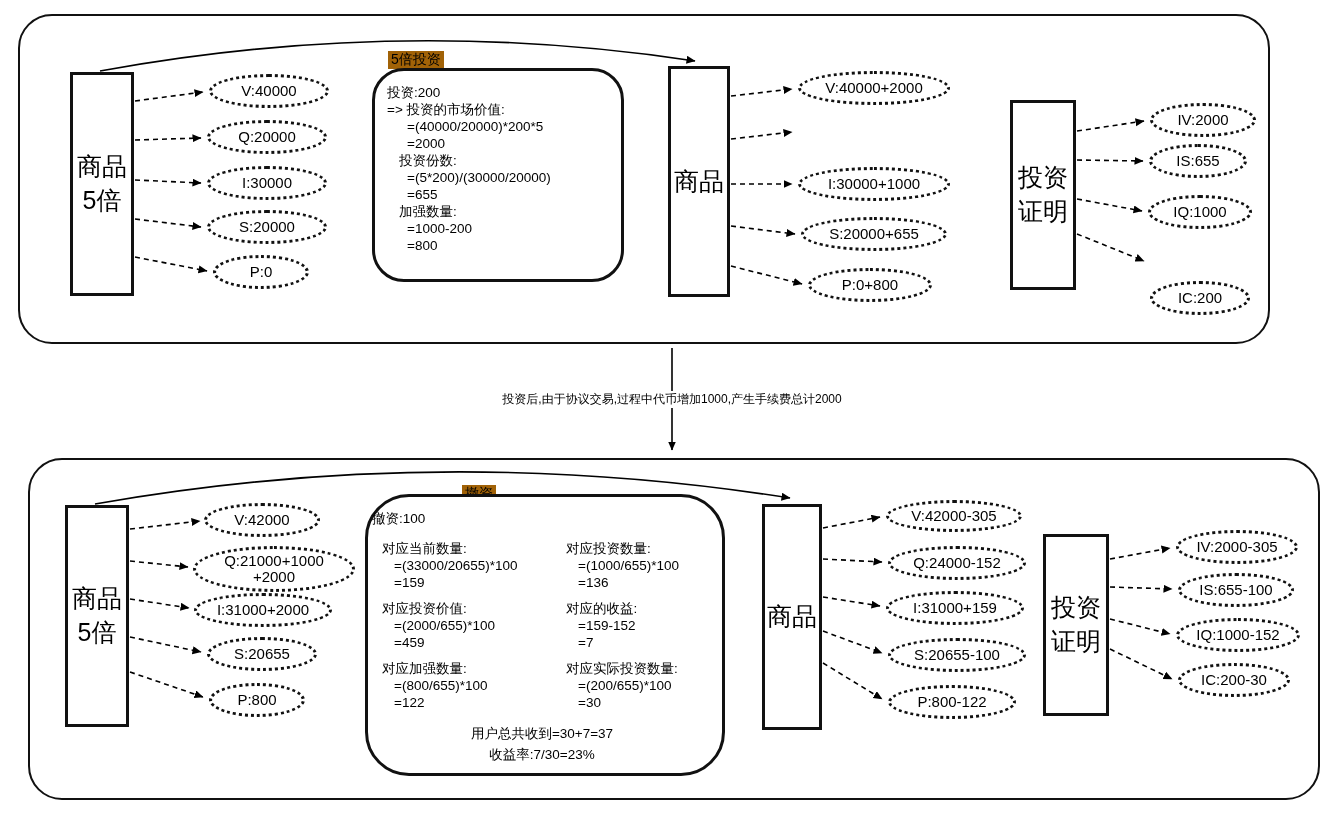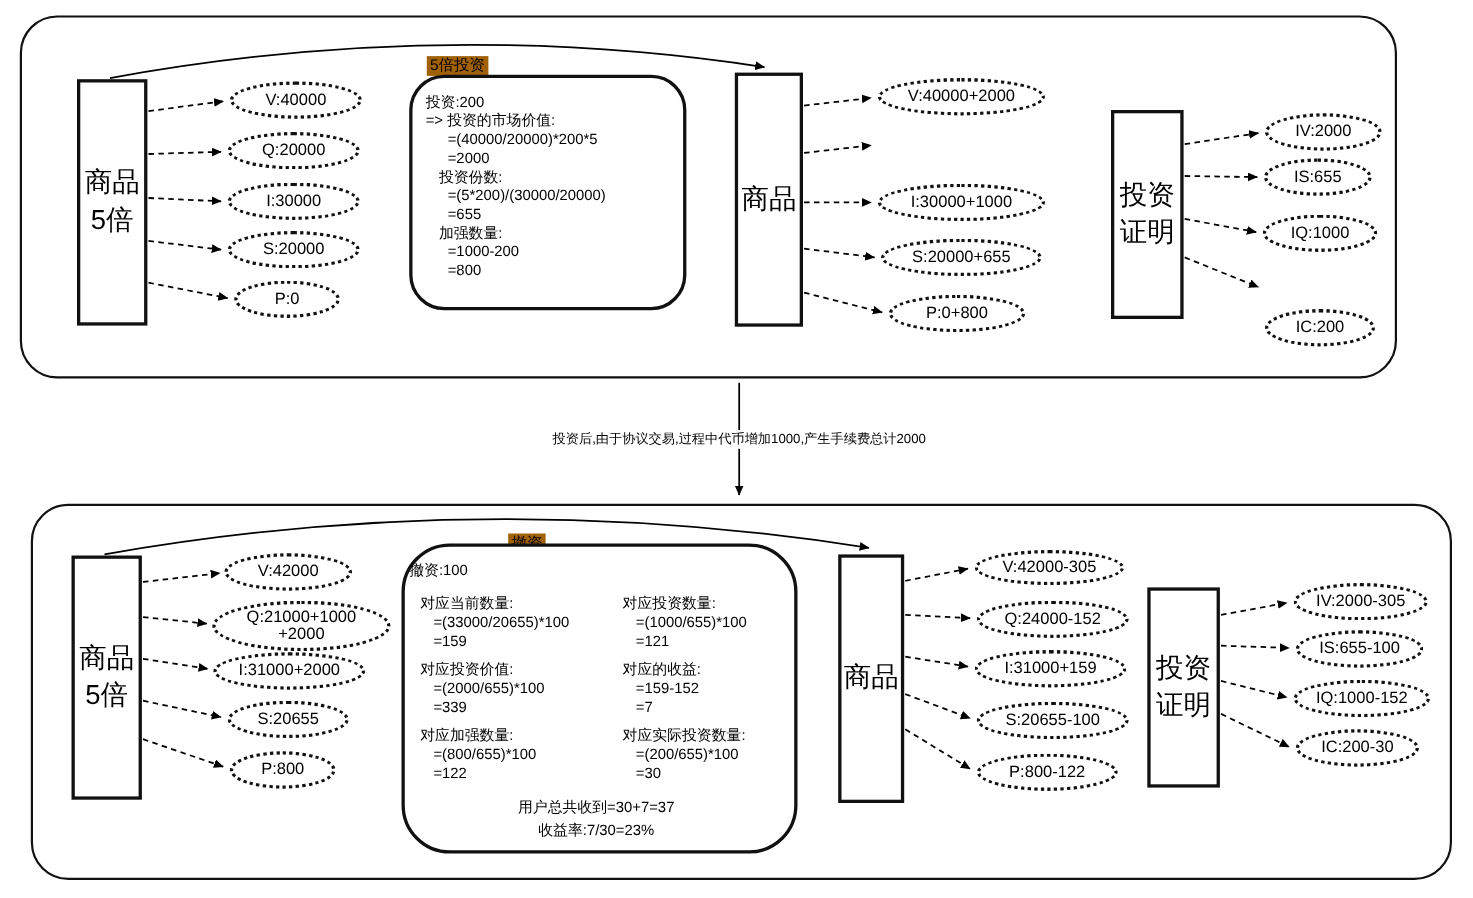--- a/index.html
+++ b/index.html
@@ -189,29 +189,29 @@
 
   <div class="formula bottom-formula" style="left:365px; top:494px; width:360px; height:282px;">
     <div class="f-title">撤资:100</div>
     <div class="f-cols">
       <div class="f-col-left">
         <div class="fl f-h f-h-first">对应当前数量:</div>
         <div class="fl f-f">=(33000/20655)*100</div>
         <div class="fl f-f">=159</div>
         <div class="fl f-h">对应投资价值:</div>
         <div class="fl f-f">=(2000/655)*100</div>
-        <div class="fl f-f">=339</div>
+        <div class="fl f-f">=459</div>
         <div class="fl f-h">对应加强数量:</div>
         <div class="fl f-f">=(800/655)*100</div>
         <div class="fl f-f">=122</div>
       </div>
       <div class="f-col-right">
         <div class="fl f-h f-h-first">对应投资数量:</div>
         <div class="fl f-f">=(1000/655)*100</div>
-        <div class="fl f-f">=121</div>
+        <div class="fl f-f">=136</div>
         <div class="fl f-h">对应的收益:</div>
         <div class="fl f-f">=159-152</div>
         <div class="fl f-f">=7</div>
         <div class="fl f-h">对应实际投资数量:</div>
         <div class="fl f-f">=(200/655)*100</div>
         <div class="fl f-f">=30</div>
       </div>
     </div>
     <div class="f-footer">
       <div>用户总共收到=30+7=37</div>

